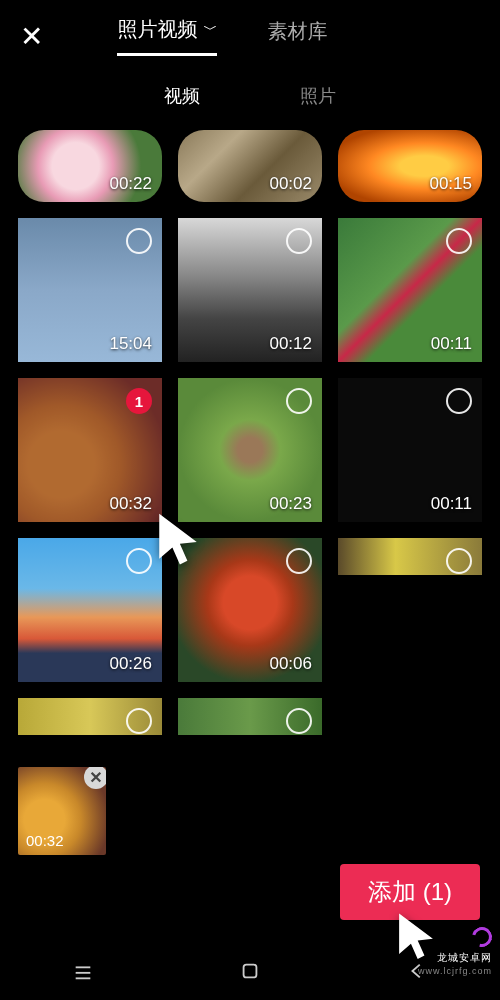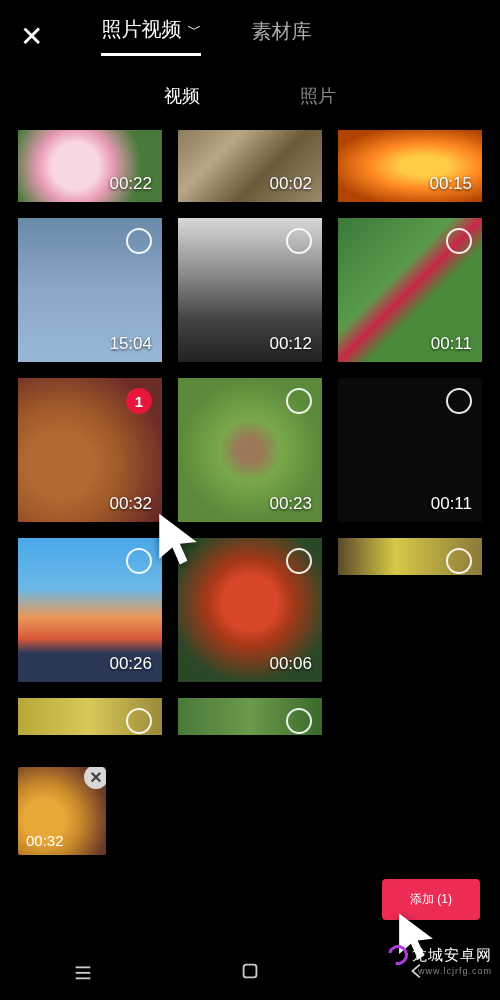--- a/index.html
+++ b/index.html
@@ -1,46 +1,46 @@
 <!DOCTYPE html>
 <html><head>
   <meta charset="utf-8">
   <style>
     * { margin: 0; padding: 0; box-sizing: border-box; }
     body { background: #000; color: #fff; font-family: -apple-system, sans-serif; width: 500px; height: 1000px; overflow: hidden; position: relative; }
     .header { display: flex; align-items: center; padding: 16px 20px 10px; gap: 30px; }
     .close-x { font-size: 28px; color: #fff; cursor: pointer; font-weight: 300; }
-    .tabs-top { display: flex; gap: 50px; margin-left: 28px; }
+    .tabs-top { display: flex; gap: 50px; margin-left: 44px; }
     .tab-top { font-size: 20px; color: #aaa; display: flex; align-items: center; gap: 6px; padding-bottom: 10px; }
     .tab-top.active { color: #fff; border-bottom: 3px solid #fff; }
     .chevron { font-size: 14px; }
     .tabs-sub { display: flex; justify-content: center; gap: 100px; padding: 18px 11px 22px; }
     .tab-sub { font-size: 18px; color: #888; }
     .tab-sub.active { color: #fff; }
     .grid { display: grid; grid-template-columns: repeat(3, 1fr); gap: 16px; padding: 0 18px; }
     .cell { position: relative; aspect-ratio: 1/1; overflow: hidden; cursor: pointer; }
-    .cell.short { aspect-ratio: 1/0.5; }
+    .cell.short { aspect-ratio: 1/0.5; border-radius: 26px; }
     .cell.tiny { aspect-ratio: 1/0.26; }
     .thumb { width: 100%; height: 100%; display: block; }
     .dur { position: absolute; right: 10px; bottom: 8px; font-size: 17px; font-weight: 500; text-shadow: 0 1px 3px rgba(0,0,0,0.8); }
     .ring { position: absolute; top: 10px; right: 10px; width: 26px; height: 26px; border: 2px solid rgba(255,255,255,0.9); border-radius: 50%; }
     .badge { position: absolute; top: 10px; right: 10px; width: 26px; height: 26px; background: #e6163c; border-radius: 50%; display: flex; align-items: center; justify-content: center; font-size: 15px; font-weight: 600; }
     .selected-overlay { position: absolute; inset: 0; background: rgba(110,30,40,0.45); }
     .cursor { position: absolute; width: 46px; height: 60px; z-index: 50; pointer-events: none; }
     .cursor svg { filter: drop-shadow(0 2px 4px rgba(0,0,0,0.5)); }
     .selected-strip { position: absolute; bottom: 145px; left: 18px; display: flex; gap: 10px; }
     .chip { position: relative; width: 88px; height: 88px; border-radius: 2px; overflow: hidden; }
     .chip .dur2 { position: absolute; left: 8px; bottom: 6px; font-size: 15px; font-weight: 500; }
     .chip .remove { position: absolute; top: -2px; right: -2px; width: 24px; height: 24px; background: #d8d8d8; color: #444; border-radius: 50%; display: flex; align-items: center; justify-content: center; font-size: 16px; font-weight: bold; cursor: pointer; }
     .add-bar { position: absolute; bottom: 80px; right: 20px; }
-    .add-btn { background: #ec2c54; color: #fff; border: none; padding: 12px 28px; font-size: 12px; border-radius: 4px; cursor: pointer; text-align: right; }
+    .add-btn { background: #ec2c54; color: #fff; border: none; padding: 12px 28px; font-size: 24px; border-radius: 4px; cursor: pointer; text-align: right; }
     .navbar { position: absolute; bottom: 0; left: 0; right: 0; height: 58px; background: #000; display: flex; align-items: center; justify-content: space-around; }
     .nav-icon { width: 22px; height: 22px; color: #ccc; }
     .watermark { position: absolute; right: 8px; bottom: 24px; text-align: right; z-index: 60; }
-    .wm1 { font-size: 15px; color: #fff; letter-spacing: 1px; display: flex; align-items: flex-end; gap: 4px; }
+    .wm1 { font-size: 10px; color: #fff; letter-spacing: 1px; display: flex; align-items: flex-end; gap: 4px; flex-direction: column; }
     .wm1 .logo-c { width: 20px; height: 20px; border: 3px solid #b13be0; border-left-color: transparent; border-radius: 50%; display: inline-block; transform: rotate(-30deg); }
     .wm2 { font-size: 9px; color: #888; letter-spacing: 1px; margin-top: 1px; }
     
     .g-pink { background: radial-gradient(circle at 40% 50%, #f8d8e0 25%, #e89bb5 40%, #4a7a3a 70%); }
     .g-reeds { background: linear-gradient(135deg, #8a7a5a, #b8a888 30%, #6a5a3a 60%, #9a8a6a); }
     .g-fire { background: radial-gradient(ellipse at 60% 50%, #ffcc44 20%, #ff8822 45%, #b04400 80%); }
     .g-wind { background: linear-gradient(180deg, #6a8aaa 0%, #8aa8c8 50%, #98b8d8 100%); }
     .g-mtn { background: linear-gradient(180deg, #d8d8d8 0%, #888 40%, #444 70%, #222 100%); }
     .g-flowers { background: linear-gradient(135deg, #3a7a3a, #5a9a4a 40%, #c82848 50%, #4a8a3a 60%); }
     .g-butterfly { background: radial-gradient(circle at 30% 60%, #e8a838 25%, #c8882a 45%, #6a3828 80%); }

